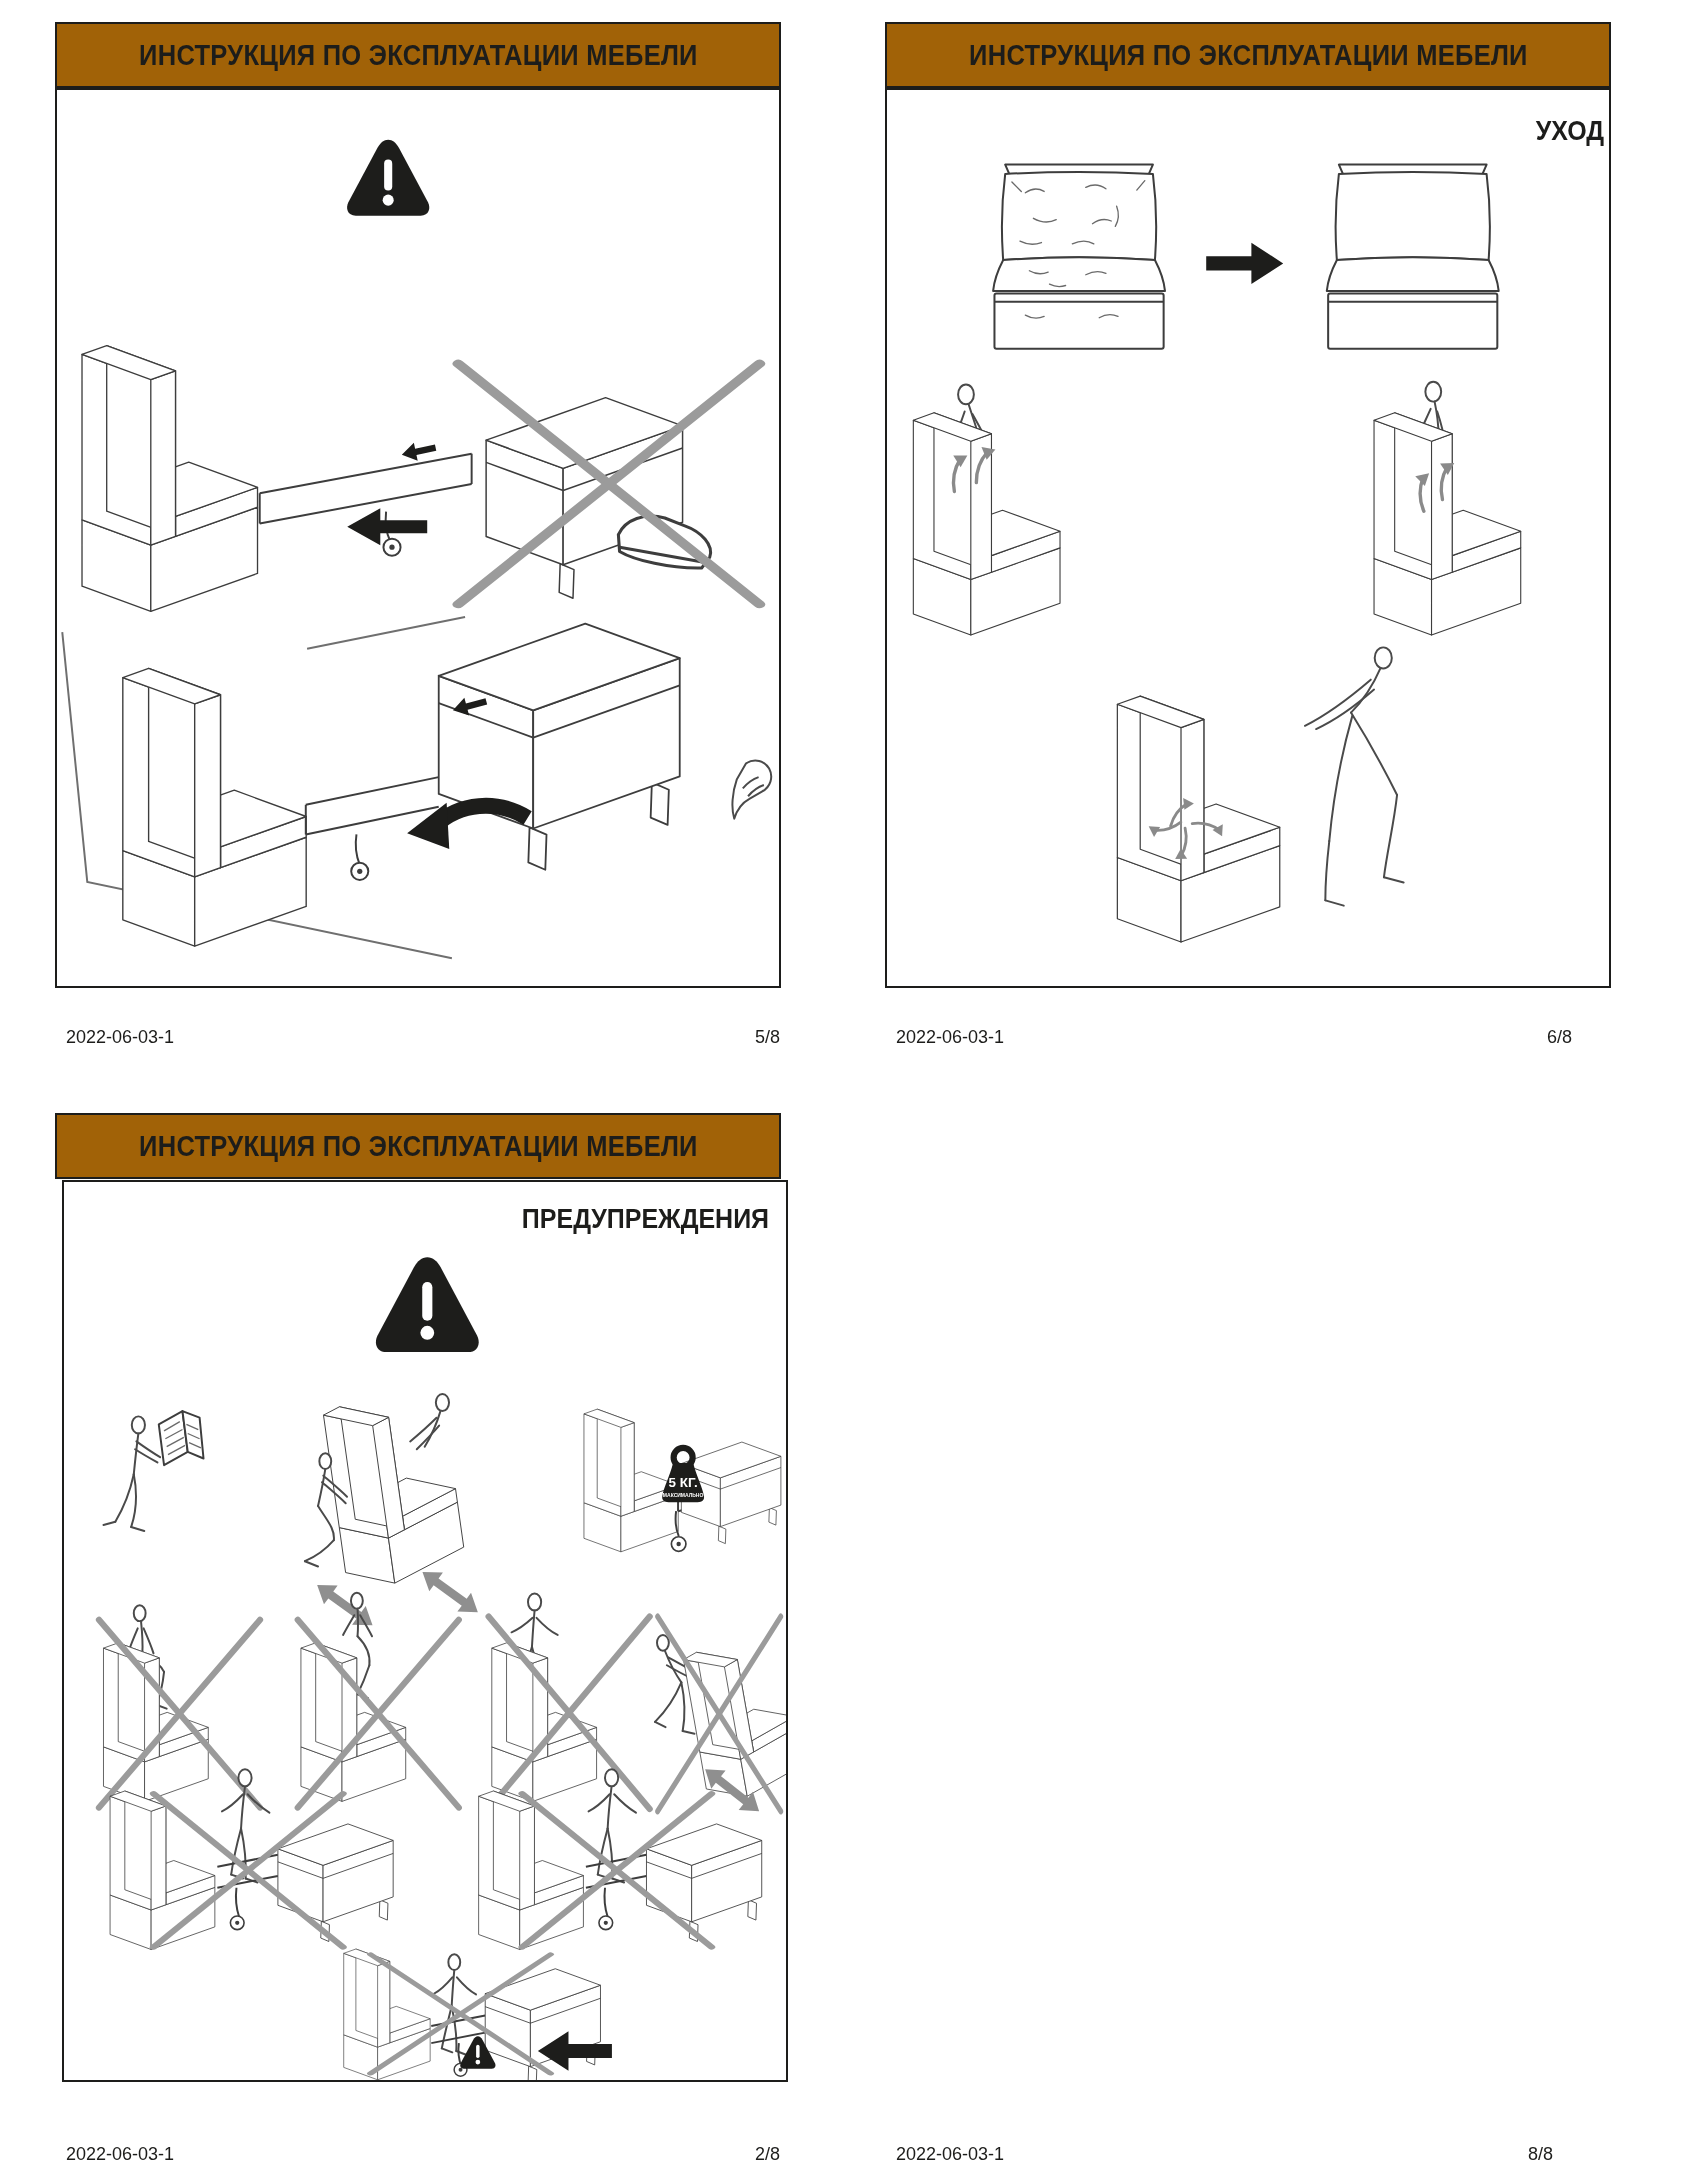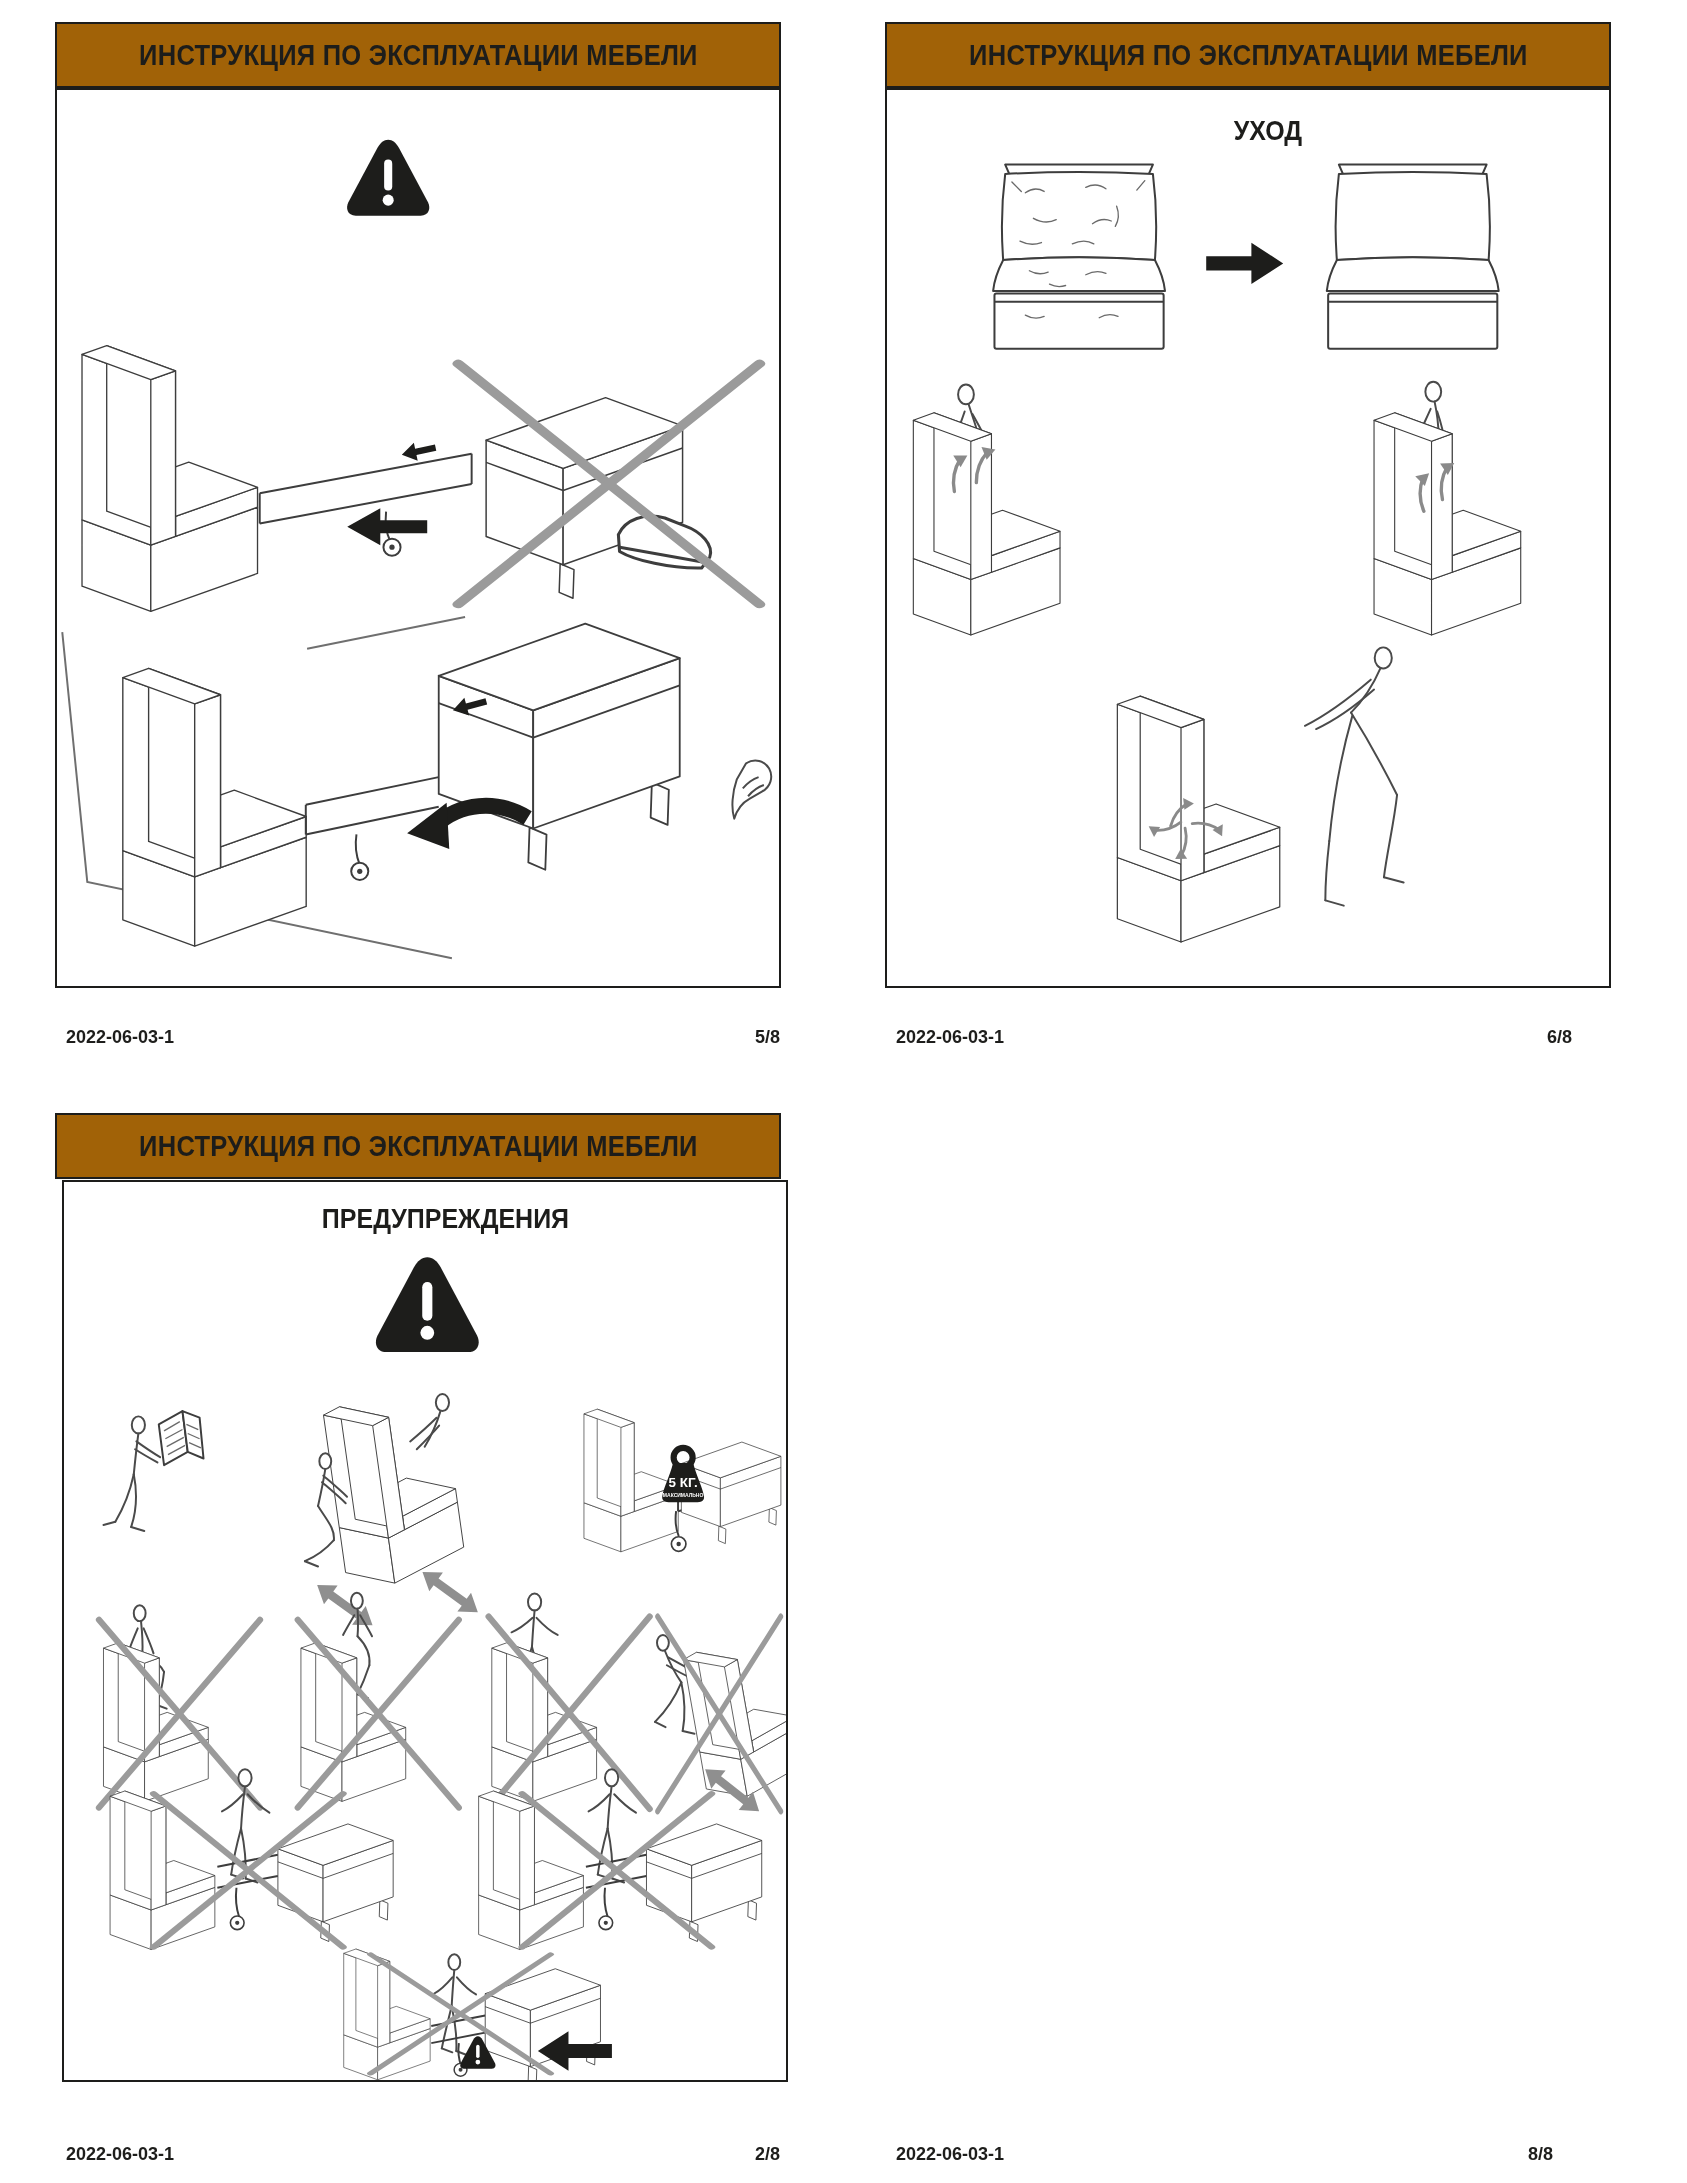--- a/index.html
+++ b/index.html
@@ -21,26 +21,26 @@
     font-weight:bold;font-size:29px;letter-spacing:0.3px;
     transform:scaleX(.88);white-space:nowrap;
   }
   .content{
     position:absolute;
     border:2px solid #1d1d1b;
     background:#fff;
   }
   .content svg.art{position:absolute;left:0;top:0;width:100%;height:100%}
   .sec-title{
-    position:absolute;left:0;width:100%;text-align:center;
+    position:absolute;left:0;width:100%;text-align:right;
     font-weight:bold;font-size:28.4px;z-index:3;padding-left:40px;
   }
   .sec-title .t{display:inline-block;transform:scaleX(.88);white-space:nowrap}
   .foot{
-    position:absolute;font-weight:bold;font-size:18px;white-space:nowrap;
+    position:absolute;font-weight:normal;font-size:18px;white-space:nowrap;
   }
   .foot.r{text-align:right;width:132px}
 </style>
 </head>
 <body>
 
 <svg width="0" height="0" style="position:absolute" aria-hidden="true">
   <defs>
 
     <g id="warn-tri">

